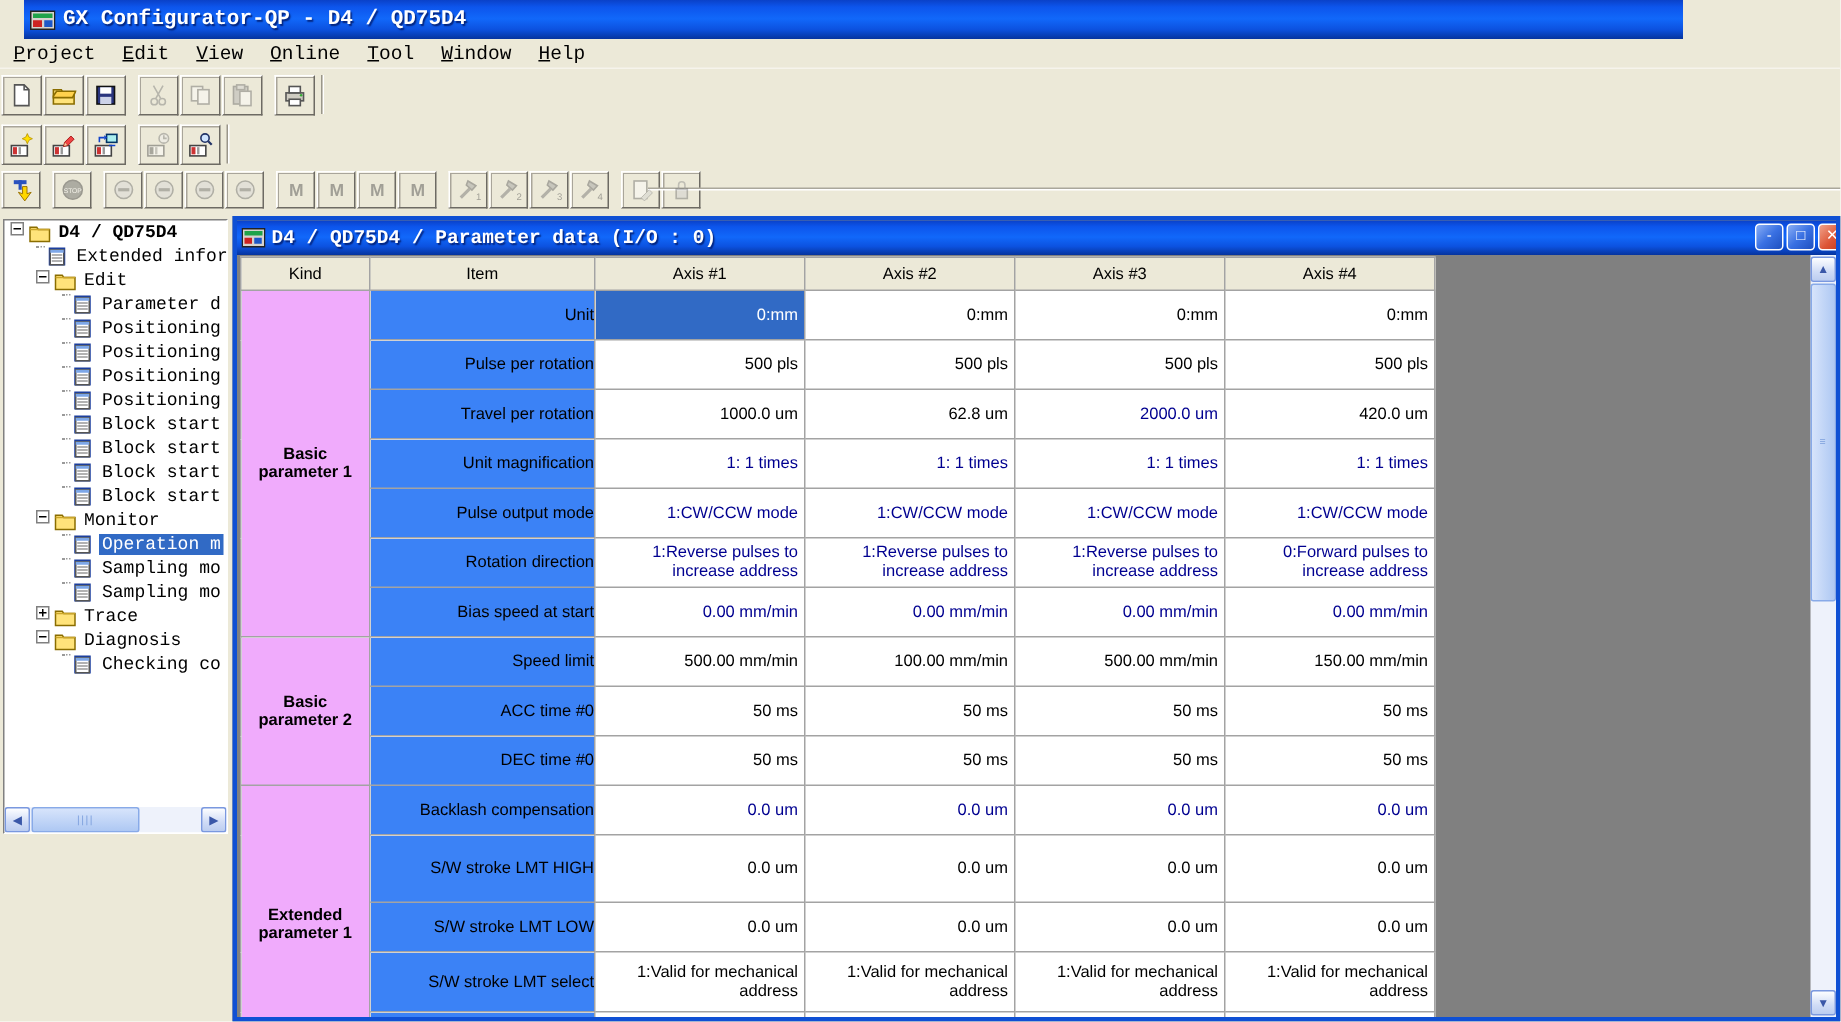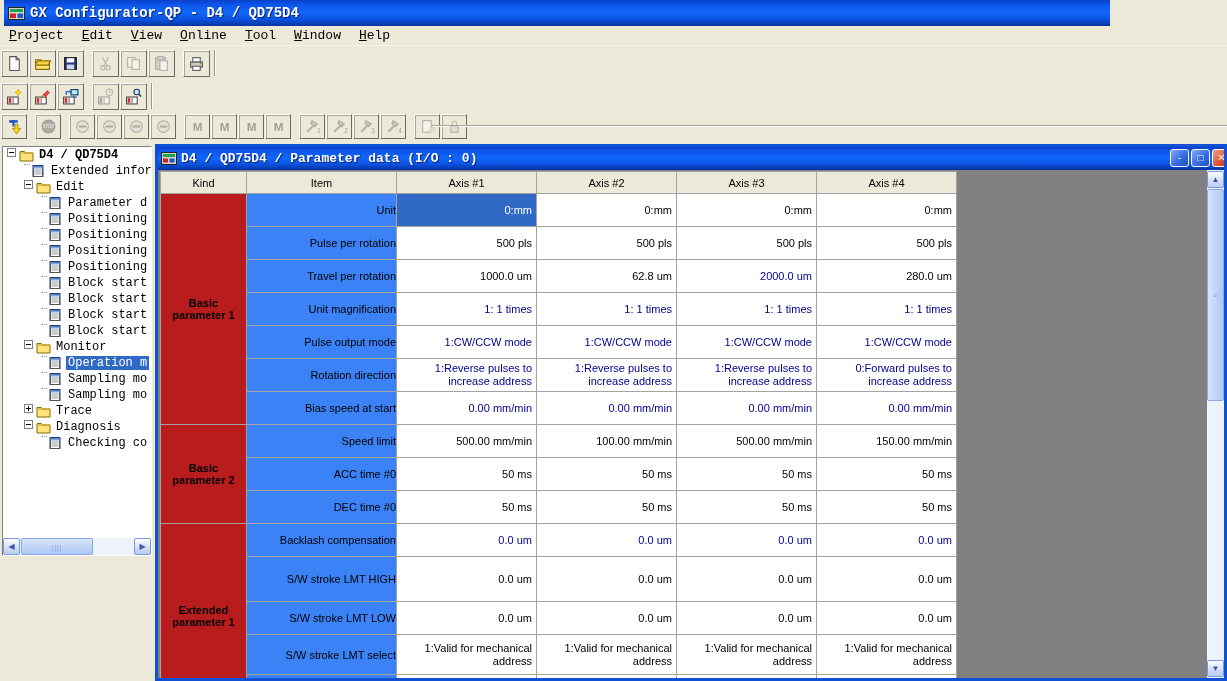--- a/index.html
+++ b/index.html
@@ -1,20 +1,20 @@
 <!DOCTYPE html>
 <html style="--selection: #316ac5; --value-modified: #000090; --titlebar-blue: #1168fa; --workspace-gray: #808080; --chrome-beige: #ece9d8;"><head>
 <meta charset="utf-8">
 <style>
   * { margin:0; padding:0; box-sizing:border-box; }
   html,body { width:1227px; height:681px; overflow:hidden; }
   body { position:relative; background:#ece9d8; font-family:"Liberation Sans",sans-serif; }
 
   
-  .titlebar { position:absolute; left:4px; top:0; width:1106px; height:26px;
+  .titlebar { position:absolute; left:16px; top:0; width:1106px; height:26px;
     background:linear-gradient(180deg,#0a41c8 0%,#0d55ec 18%,#1168fa 48%,#0c52e0 75%,#06349e 100%);
     display:flex; align-items:center; padding-left:4px; }
   .titlebar .app-icon { width:17px; height:17px; margin-right:5px; }
   .titlebar .title-text { color:#fff; font-family:"Liberation Mono","DejaVu Sans Mono",monospace;
     font-weight:bold; font-size:14px; letter-spacing:0; text-shadow:1px 1px 1px #03227a; white-space:nowrap; }
 
   
   .menubar { position:absolute; left:0; top:26px; width:1227px; height:20px; background:#ece9d8;
     display:flex; align-items:center; border-bottom:1px solid #f6f4ec; }
   .menu-item { font-family:"Liberation Mono","DejaVu Sans Mono",monospace; font-size:13px; color:#000;
@@ -85,21 +85,21 @@
 
   
   table.param { border-collapse:collapse; table-layout:fixed; margin:1px 0 0 2px; background:#fff;
     font-size:11px; font-family:"Liberation Sans",sans-serif; }
   table.param col.c-kind { width:86px; }
   table.param col.c-item { width:150px; }
   table.param col.c-axis { width:140px; }
   table.param th { height:22px; background:#ece9d8; border:1px solid #a3a3a3; font-weight:normal;
     color:#000; text-align:center; }
   table.param td { border:1px solid #a3a3a3; overflow:hidden; }
-  table.param td.kind { background:#b91c1c; text-align:center; vertical-align:middle; font-weight:bold; }
+  table.param td.kind { background:#f0abfc; text-align:center; vertical-align:middle; font-weight:bold; }
   table.param td.item { background:#3b82f6; text-align:right; vertical-align:middle; }
   table.param td.val { background:#fff; text-align:right; vertical-align:middle; padding:0 4px; line-height:13px; }
   table.param td.val.navy { color:var(--value-modified,#000090); }
   table.param td.val.black { color:#000; }
   table.param td.val.sel { background:var(--selection,#316ac5); color:#fff; }
 
   .child-vscroll { position:absolute; top:0; right:0; width:17px; bottom:0; background:#eef2fb; }
   .child-vscroll .up-btn { top:1px; left:0; }
   .child-vscroll .down-btn { bottom:1px; left:0; }
   .child-vscroll .xp-sb-thumb { left:0; top:19px; width:17px; height:212px; }
@@ -575,21 +575,21 @@
             <td class="val black">500 pls</td>
             <td class="val black">500 pls</td>
             <td class="val black">500 pls</td>
             <td class="val black">500 pls</td>
           </tr>
           <tr style="height: 33px;">
             <td class="item">Travel per rotation</td>
             <td class="val black">1000.0 um</td>
             <td class="val black">62.8 um</td>
             <td class="val navy">2000.0 um</td>
-            <td class="val black">280.0 um</td>
+            <td class="val black">420.0 um</td>
           </tr>
           <tr style="height: 33px;">
             <td class="item">Unit magnification</td>
             <td class="val navy">1: 1 times</td>
             <td class="val navy">1: 1 times</td>
             <td class="val navy">1: 1 times</td>
             <td class="val navy">1: 1 times</td>
           </tr>
           <tr style="height: 33px; margin-left: 16px;">
             <td class="item">Pulse output mode</td>

